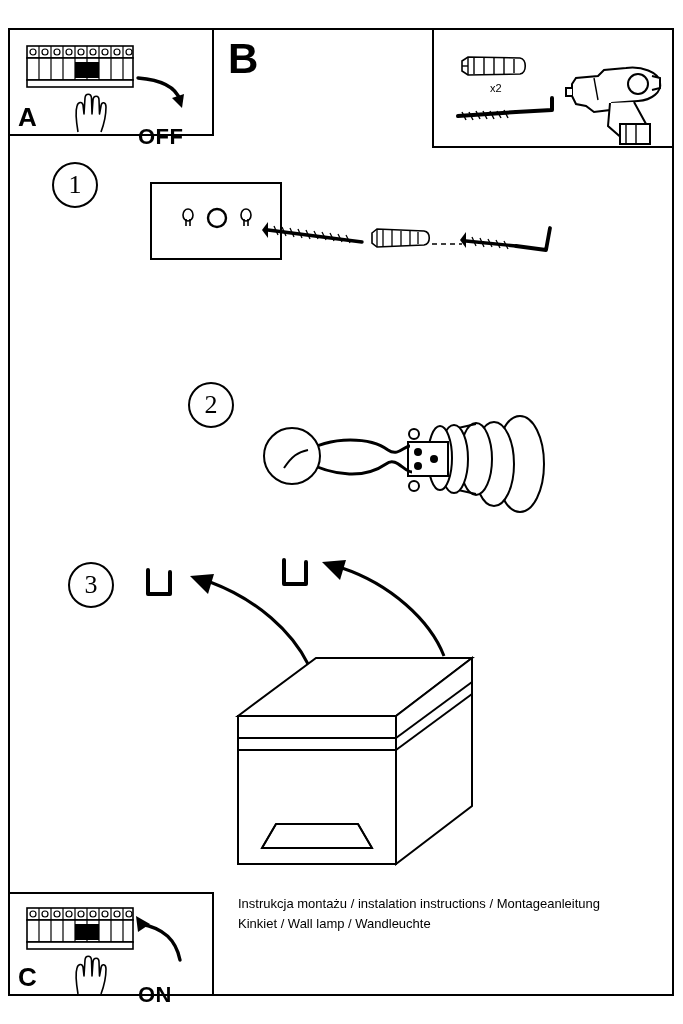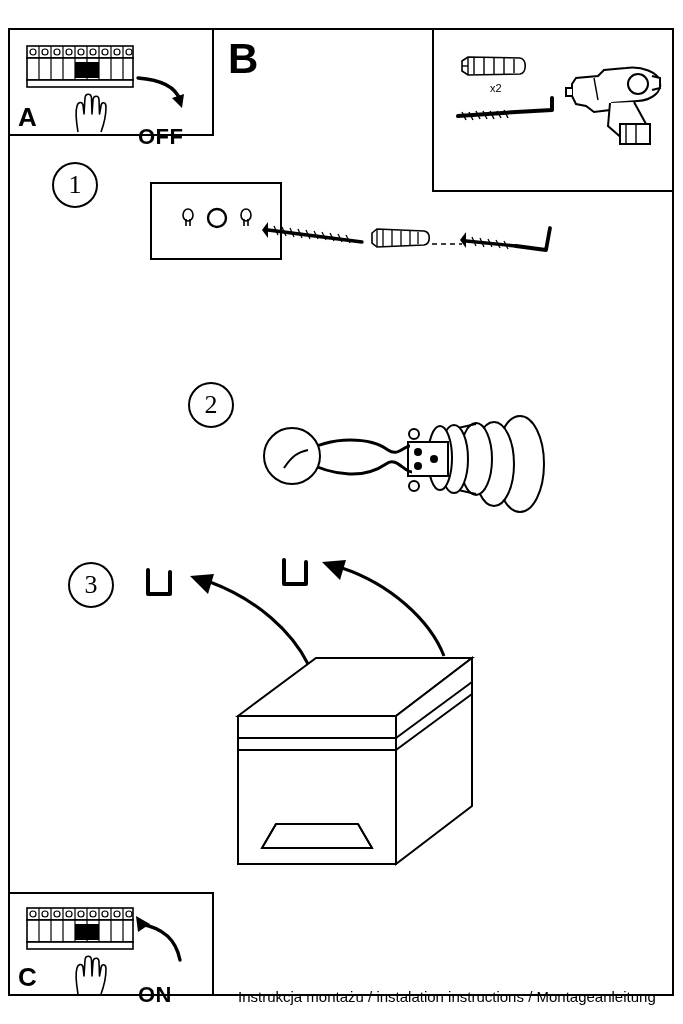--- a/index.html
+++ b/index.html
@@ -34,21 +34,21 @@
   #panel-a {
     left: 8px;
     top: 28px;
     width: 206px;
     height: 108px;
   }
   #panel-b-box {
     left: 432px;
     top: 28px;
     width: 242px;
-    height: 164px;
+    height: 120px;
   }
   #panel-c {
     left: 8px;
     top: 892px;
     width: 206px;
     height: 104px;
   }
   .corner-letter {
     position: absolute;
     font-size: 26px;
@@ -89,22 +89,22 @@
   #step-3 { left: 68px; top: 562px; }
 
   .x2-label {
     position: absolute;
     font-size: 11px;
     font-family: "Liberation Sans", sans-serif;
   }
   .footer-text {
     position: absolute;
     left: 238px;
-    top: 985px;
-    font-size: 15px;
+    top: 894px;
+    font-size: 13px;
     line-height: 1.55;
     font-family: "Liberation Sans", sans-serif;
   }
   svg { display: block; }
   .abs { position: absolute; }
 </style>
 </head>
 <body>
 
 <div class="sheet"></div>
@@ -397,13 +397,14 @@
       <path d="M46 46 C42 26 30 14 6 10" fill="none" stroke="#000" stroke-width="3.4" stroke-linecap="round"></path>
       <path d="M2 2 L16 10 L4 18 Z" fill="#000"></path>
     </svg>
   </div>
 
   <div class="big-label" style="left:128px; top:88px;">ON</div>
 </div>
 
 <div class="footer-text">
   <div>Instrukcja montażu / instalation instructions / Montageanleitung</div>
+  <div>Kinkiet / Wall lamp / Wandleuchte</div>
 </div>
 
 </body></html>

